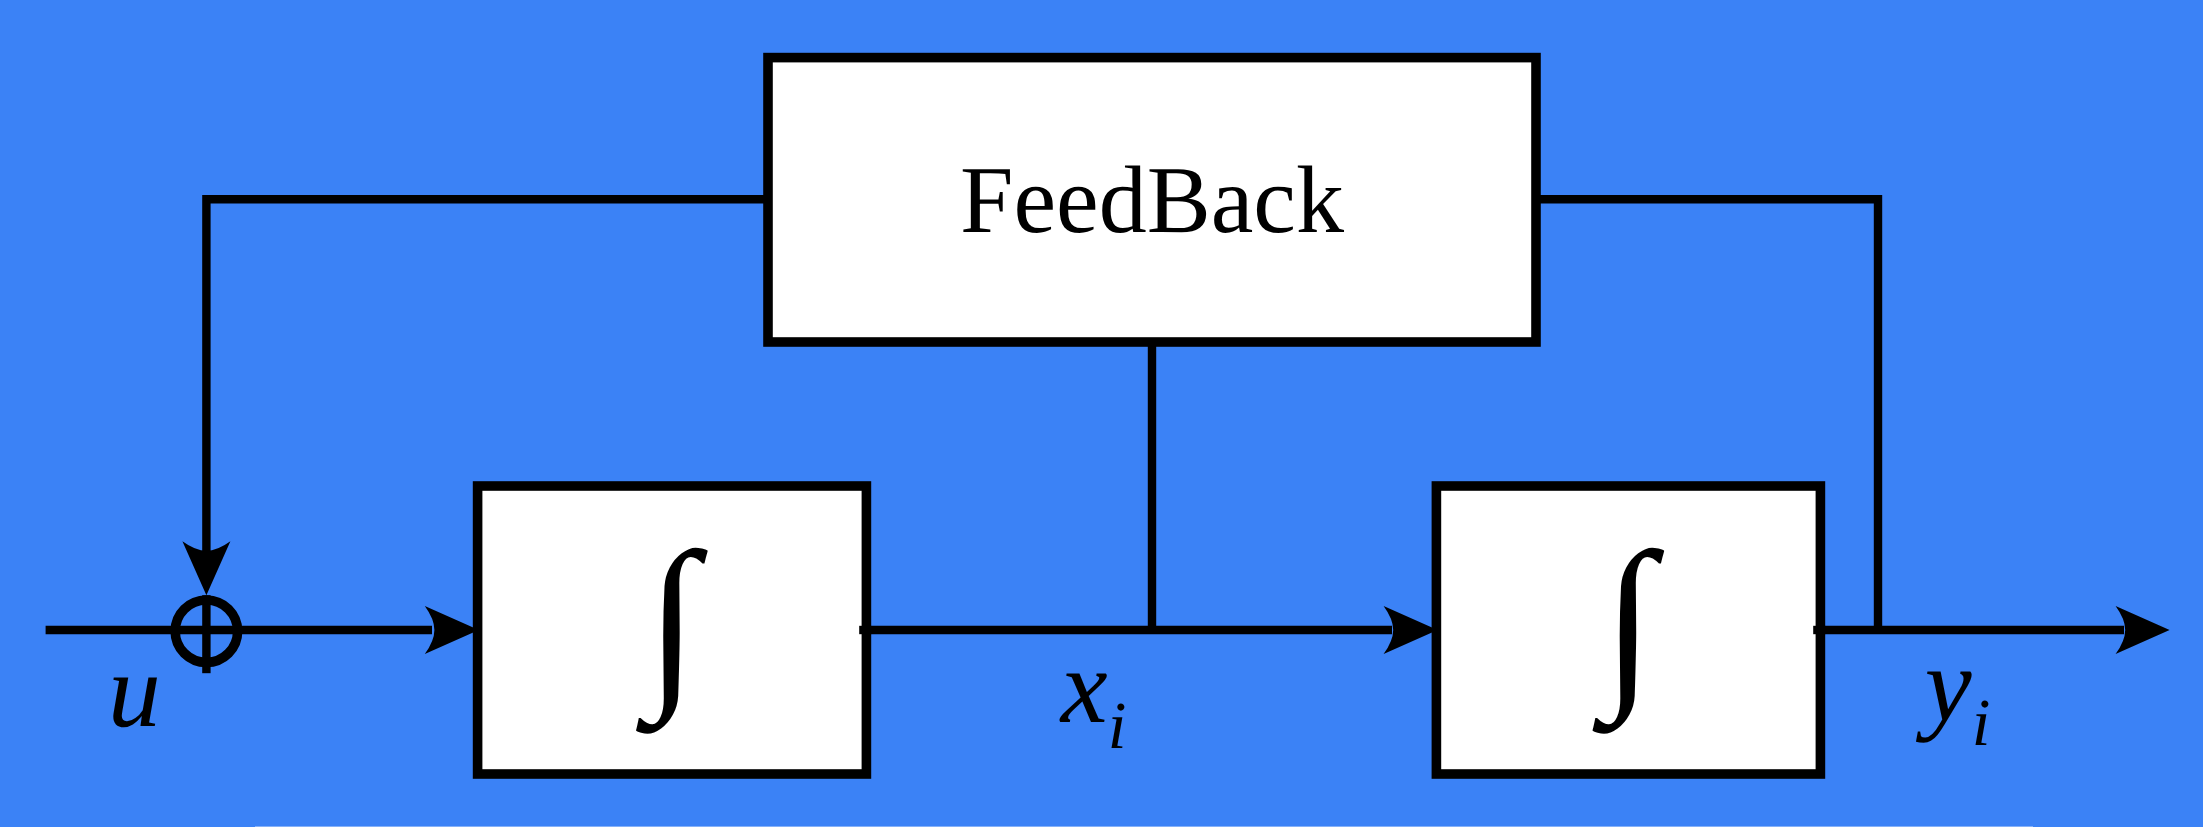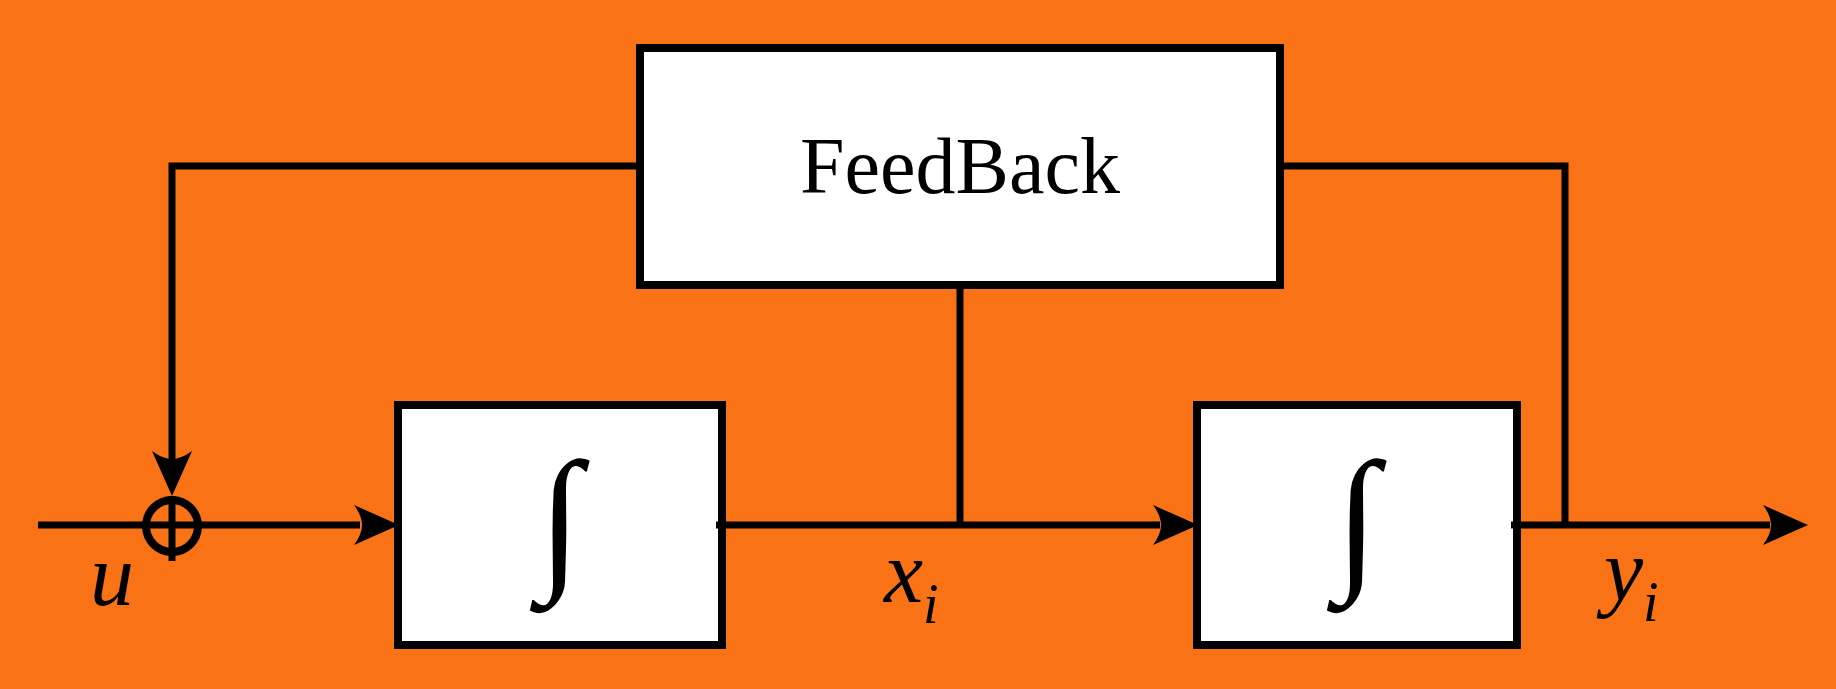--- a/index.html
+++ b/index.html
@@ -4,21 +4,21 @@
 <style>
   html, body {
     margin: 0;
     padding: 0;
     background: #ffffff;
   }
   .stage {
     position: relative;
     width: 1836px;
     height: 689px;
-    background: #f97316;
+    background: #3b82f6;
     overflow: hidden;
   }
   svg { display: block; }
   .block-label {
     font-family: "Liberation Serif", "DejaVu Serif", serif;
     font-size: 80px;
     fill: #000000;
   }
   .integral-glyph {
     font-family: "Liberation Serif", "DejaVu Serif", serif;

